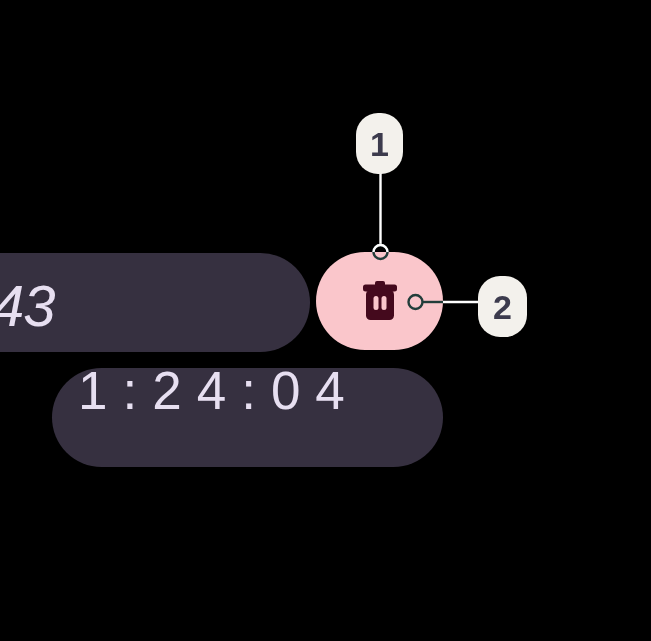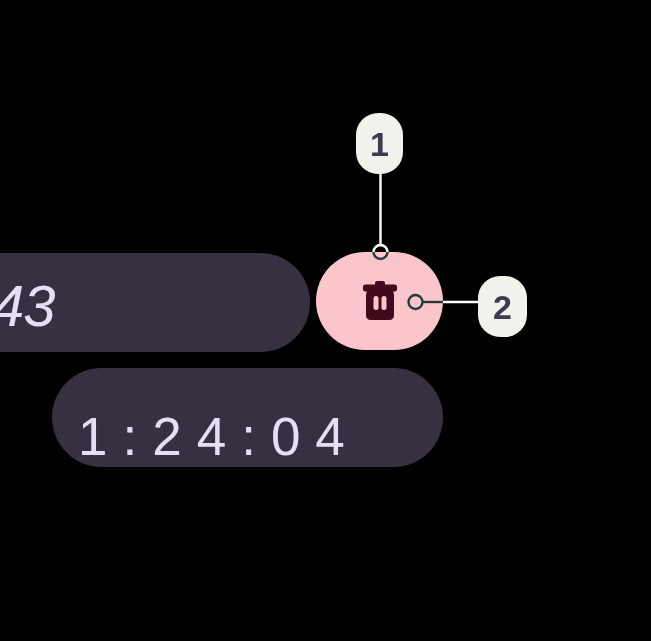--- a/index.html
+++ b/index.html
@@ -26,21 +26,21 @@
   .time-pill-primary{
     left:-300px;top:253px;width:610px;height:99px;border-radius:49.5px;
   }
   .time-pill-primary .time-text{
     position:absolute;left:292px;top:0;height:99px;
     display:flex;align-items:center;transform:translateY(3px);
     font-size:58px;font-weight:500;letter-spacing:-1px;line-height:1;font-style:italic;
   }
   .time-pill-secondary{
     left:52px;top:368px;width:391px;height:99px;border-radius:49.5px;
-    display:flex;align-items:flex-end;
+    display:flex;align-items:flex-start;
   }
   .time-pill-secondary .time-text{
     padding-left:26px;transform:translateY(-4px);
     font-size:53px;font-weight:500;letter-spacing:15px;line-height:1;
   }
   .delete-button{
     position:absolute;left:316px;top:252px;width:127px;height:98px;
     border-radius:49px;border:none;background:var(--delete-button-background);
     display:flex;align-items:center;justify-content:center;
     padding:0;cursor:pointer;

